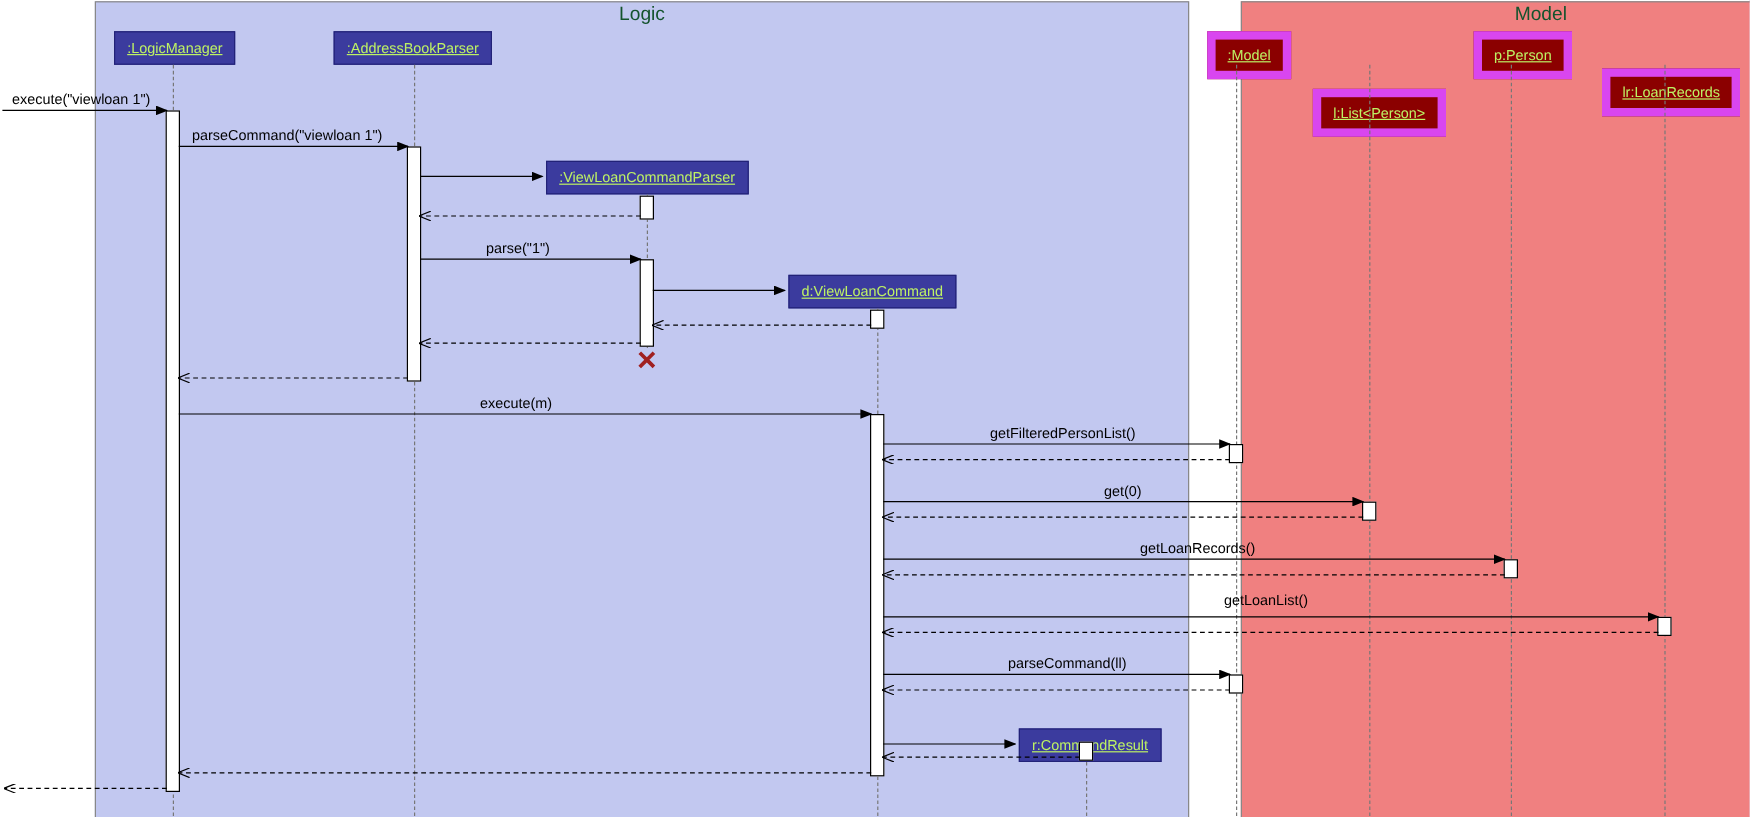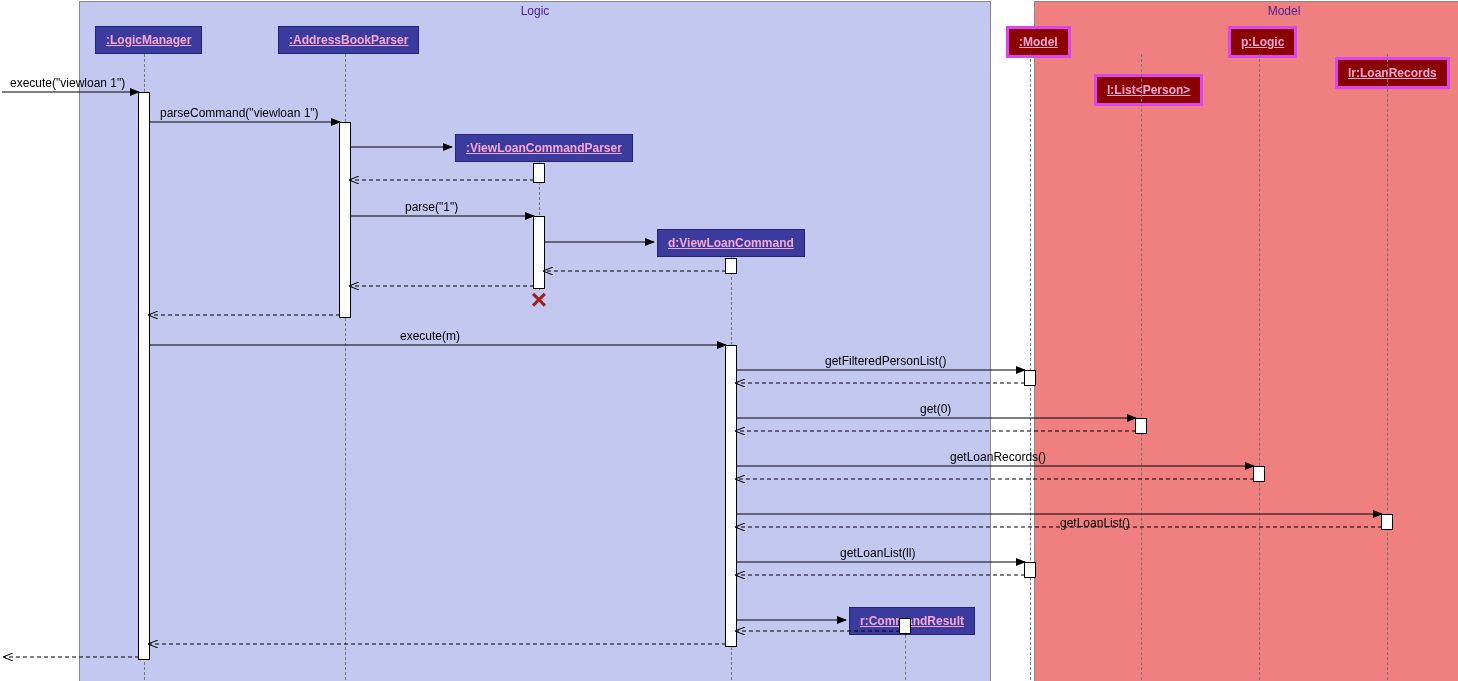--- a/index.html
+++ b/index.html
@@ -16,44 +16,43 @@
   }
   .region {
     position: absolute;
     border: 1px solid #888;
   }
   .region-title {
     position: absolute;
     top: 0;
     left: 50%;
     transform: translateX(-50%);
-    font-size: 12px;
-    color: #4c1d95;
+    font-size: 16px;
+    color: #14532d;
     padding: 2px 6px;
   }
   .region-logic {
     background: #c2c8f0;
   }
   .region-model {
     background: #f08080;
   }
   .actor-box {
     position: absolute;
     background: #3b3b9e;
-    color: #f9a8d4;
+    color: #bef264;
     border: 1px solid #222277;
     padding: 6px 10px;
     text-align: center;
     white-space: nowrap;
     text-decoration: underline;
-    font-weight: bold;
   }
   .actor-box.red {
     background: #8b0000;
-    border: 3px solid #d946ef;
+    border: 7px solid #d946ef;
   }
   .lifeline {
     position: absolute;
     border-left: 1px dashed #777;
     width: 0;
   }
   .activation {
     position: absolute;
     background: #fff;
     border: 1px solid #000;
@@ -90,21 +89,21 @@
   </div>
   <div class="region region-model" style="left:1034px; top:1px; width:466px; height:679px;padding-left:32px;">
     <div class="region-title">Model</div>
   </div>
 
   <div class="actor-box" style="left:95px; top:26px;">:LogicManager</div>
   <div class="actor-box" style="left:278px; top:26px;">:AddressBookParser</div>
 
   <div class="actor-box red" style="left:1006px; top:26px;">:Model</div>
   <div class="actor-box red" style="left:1094px; top:26px;margin-top:48px;">l:List&lt;Person&gt;</div>
-  <div class="actor-box red" style="left:1228px; top:26px;">p:Logic</div>
+  <div class="actor-box red" style="left:1228px; top:26px;">p:Person</div>
   <div class="actor-box red" style="left:1335px; top:26px;margin-top:31px;">lr:LoanRecords</div>
 
   <div class="actor-box" style="left:455px; top:134px;text-align:right;">:ViewLoanCommandParser</div>
   <div class="actor-box" style="left:657px; top:229px;">d:ViewLoanCommand</div>
   <div class="actor-box" style="left:849px; top:607px;">r:CommandResult</div>
 
   <div class="lifeline" style="left:144px; top:54px; height:626px;"></div>
   <div class="lifeline" style="left:345px; top:54px; height:626px;"></div>
   <div class="lifeline" style="left:539px; top:162px; height:128px;"></div>
   <div class="lifeline" style="left:731px; top:257px; height:423px;"></div>
@@ -182,16 +181,16 @@
     <line x1="139" y1="657" x2="4" y2="657" stroke="#000" stroke-dasharray="4,3" marker-end="url(#ahopen)"></line>
   </svg>
 
   <div class="label" style="left:10px; top:76px;">execute("viewloan 1")</div>
   <div class="label" style="left:160px; top:106px;">parseCommand("viewloan 1")</div>
   <div class="label" style="left:405px; top:200px;">parse("1")</div>
   <div class="label" style="left:400px; top:329px;">execute(m)</div>
   <div class="label" style="left:825px; top:354px;">getFilteredPersonList()</div>
   <div class="label" style="left:920px; top:402px;text-align:center;">get(0)</div>
   <div class="label" style="left:950px; top:450px;">getLoanRecords()</div>
-  <div class="label" style="left:1020px; top:516px;margin-left:40px;">getLoanList()</div>
-  <div class="label" style="left:840px; top:546px;">getLoanList(ll)</div>
+  <div class="label" style="left:1020px; top:493px;">getLoanList()</div>
+  <div class="label" style="left:840px; top:546px;">parseCommand(ll)</div>
 
 </div>
 
 </body></html>

